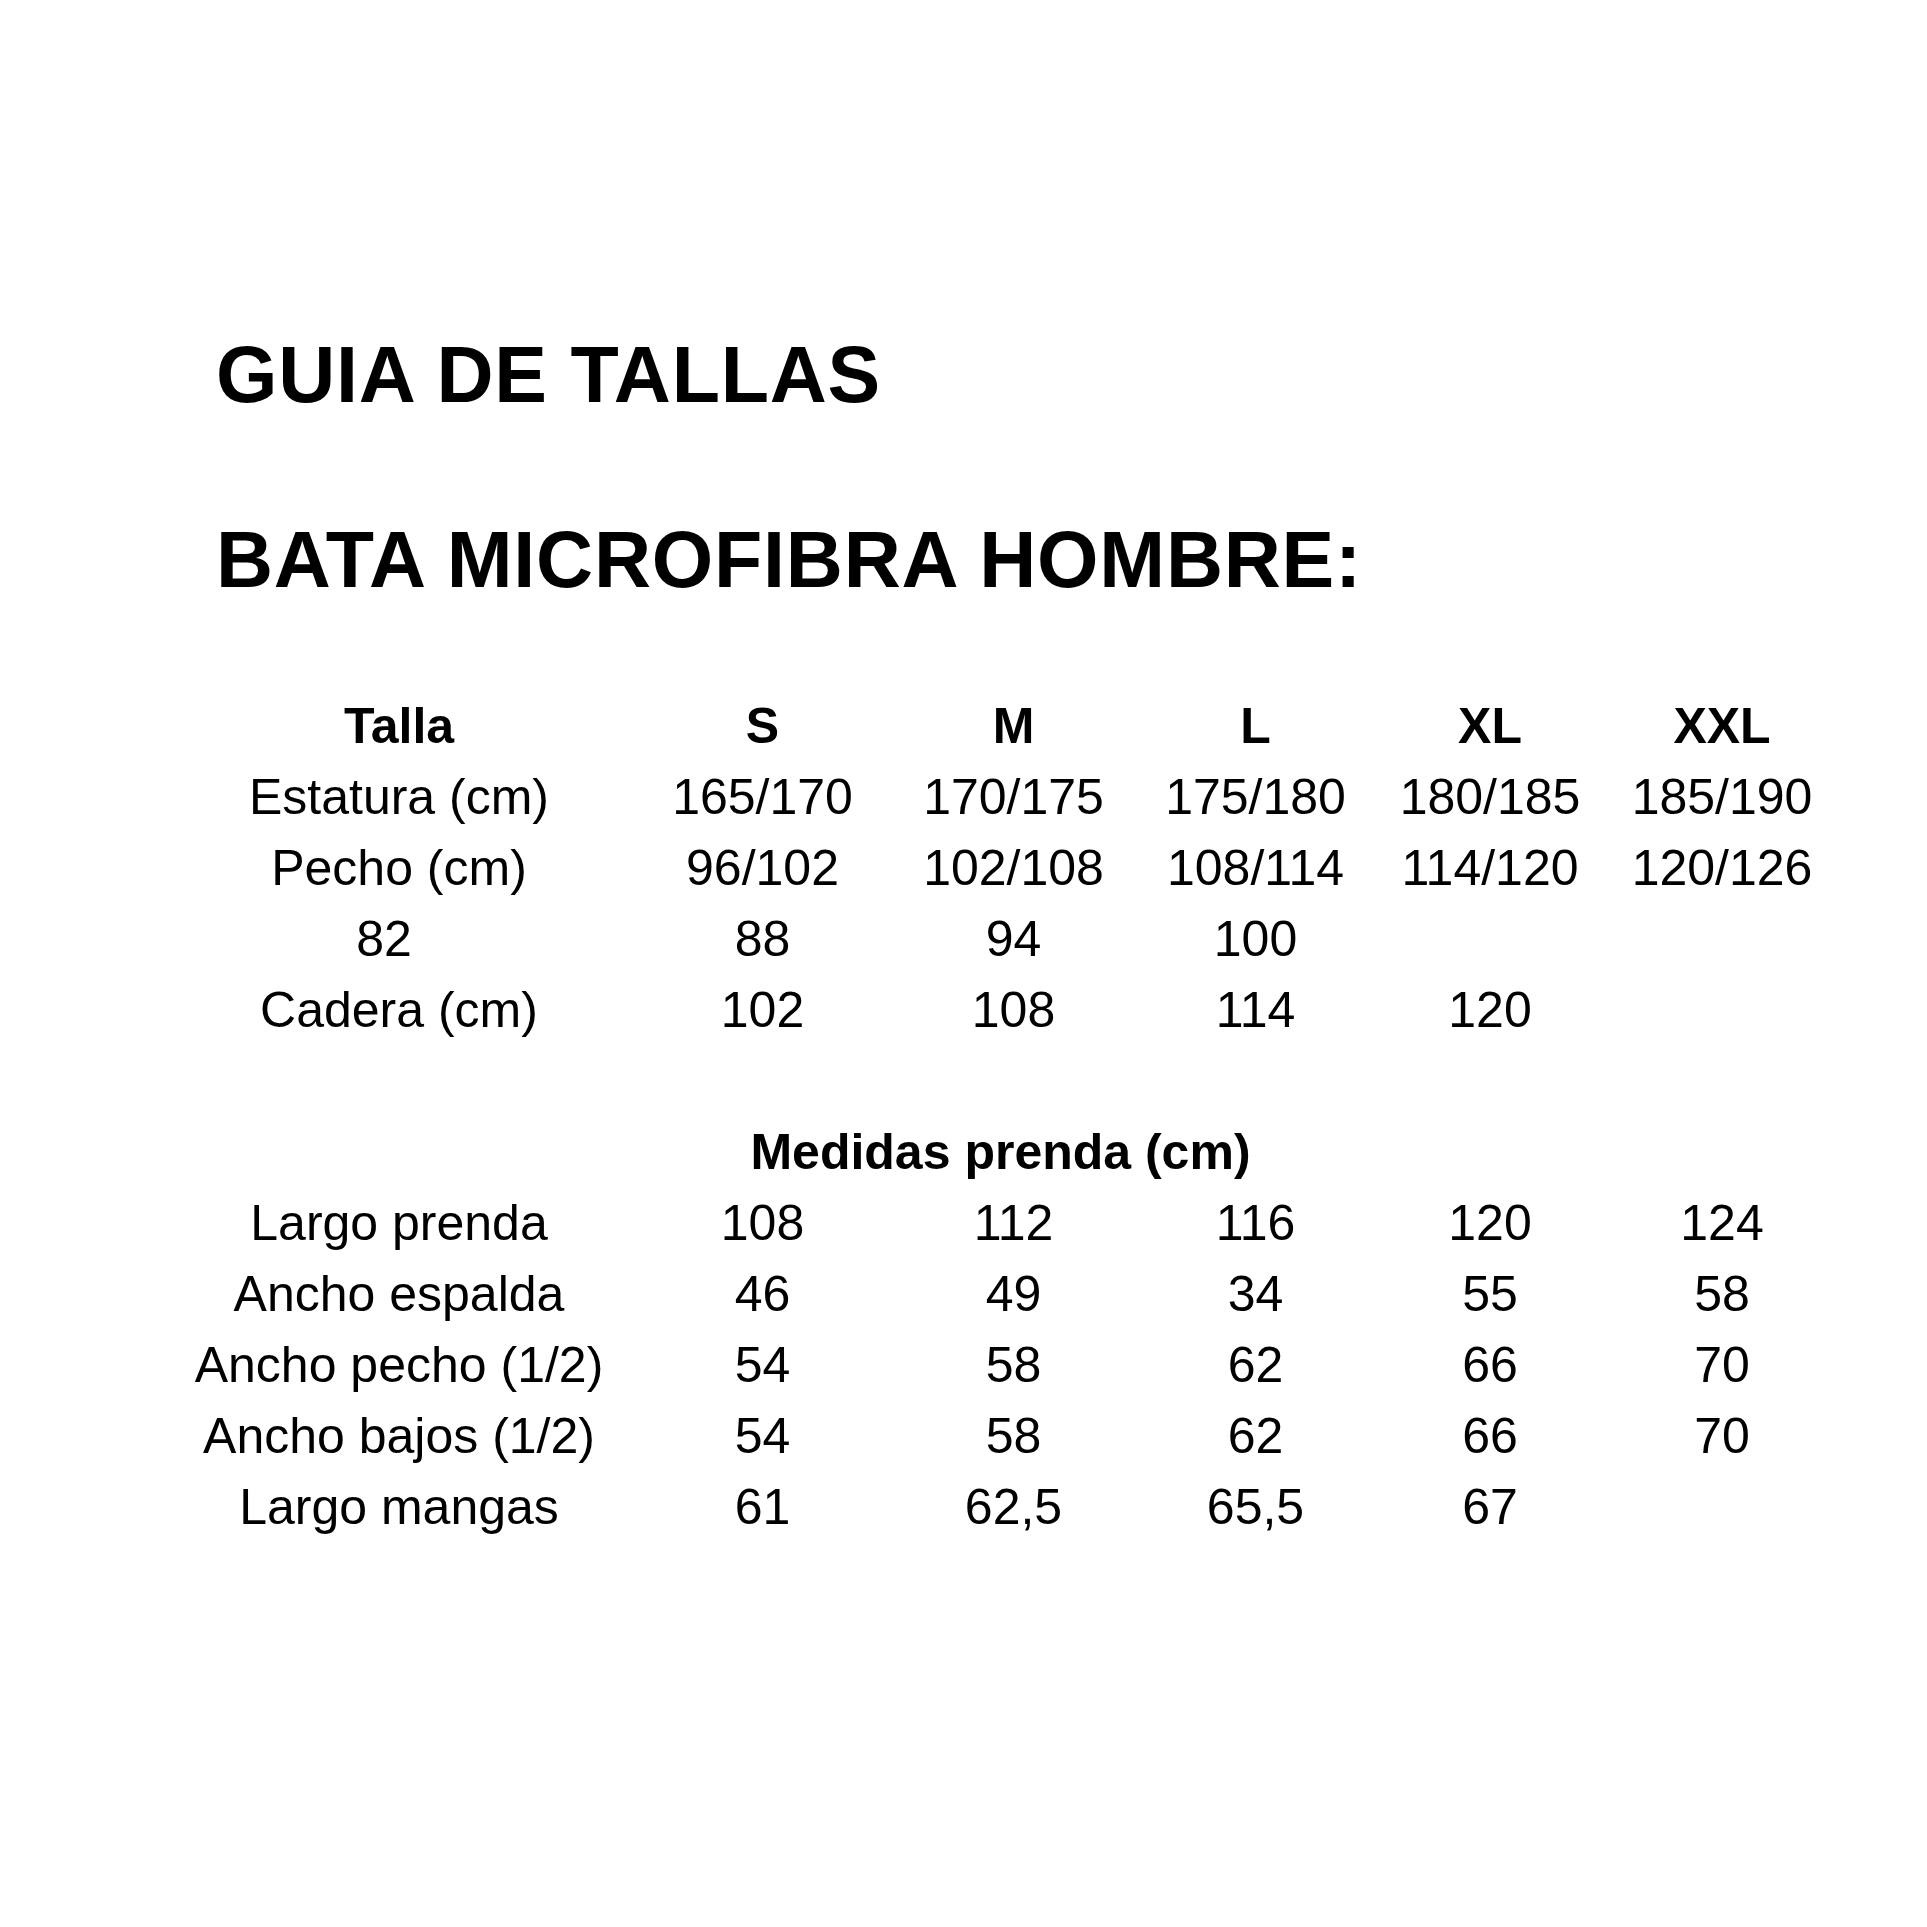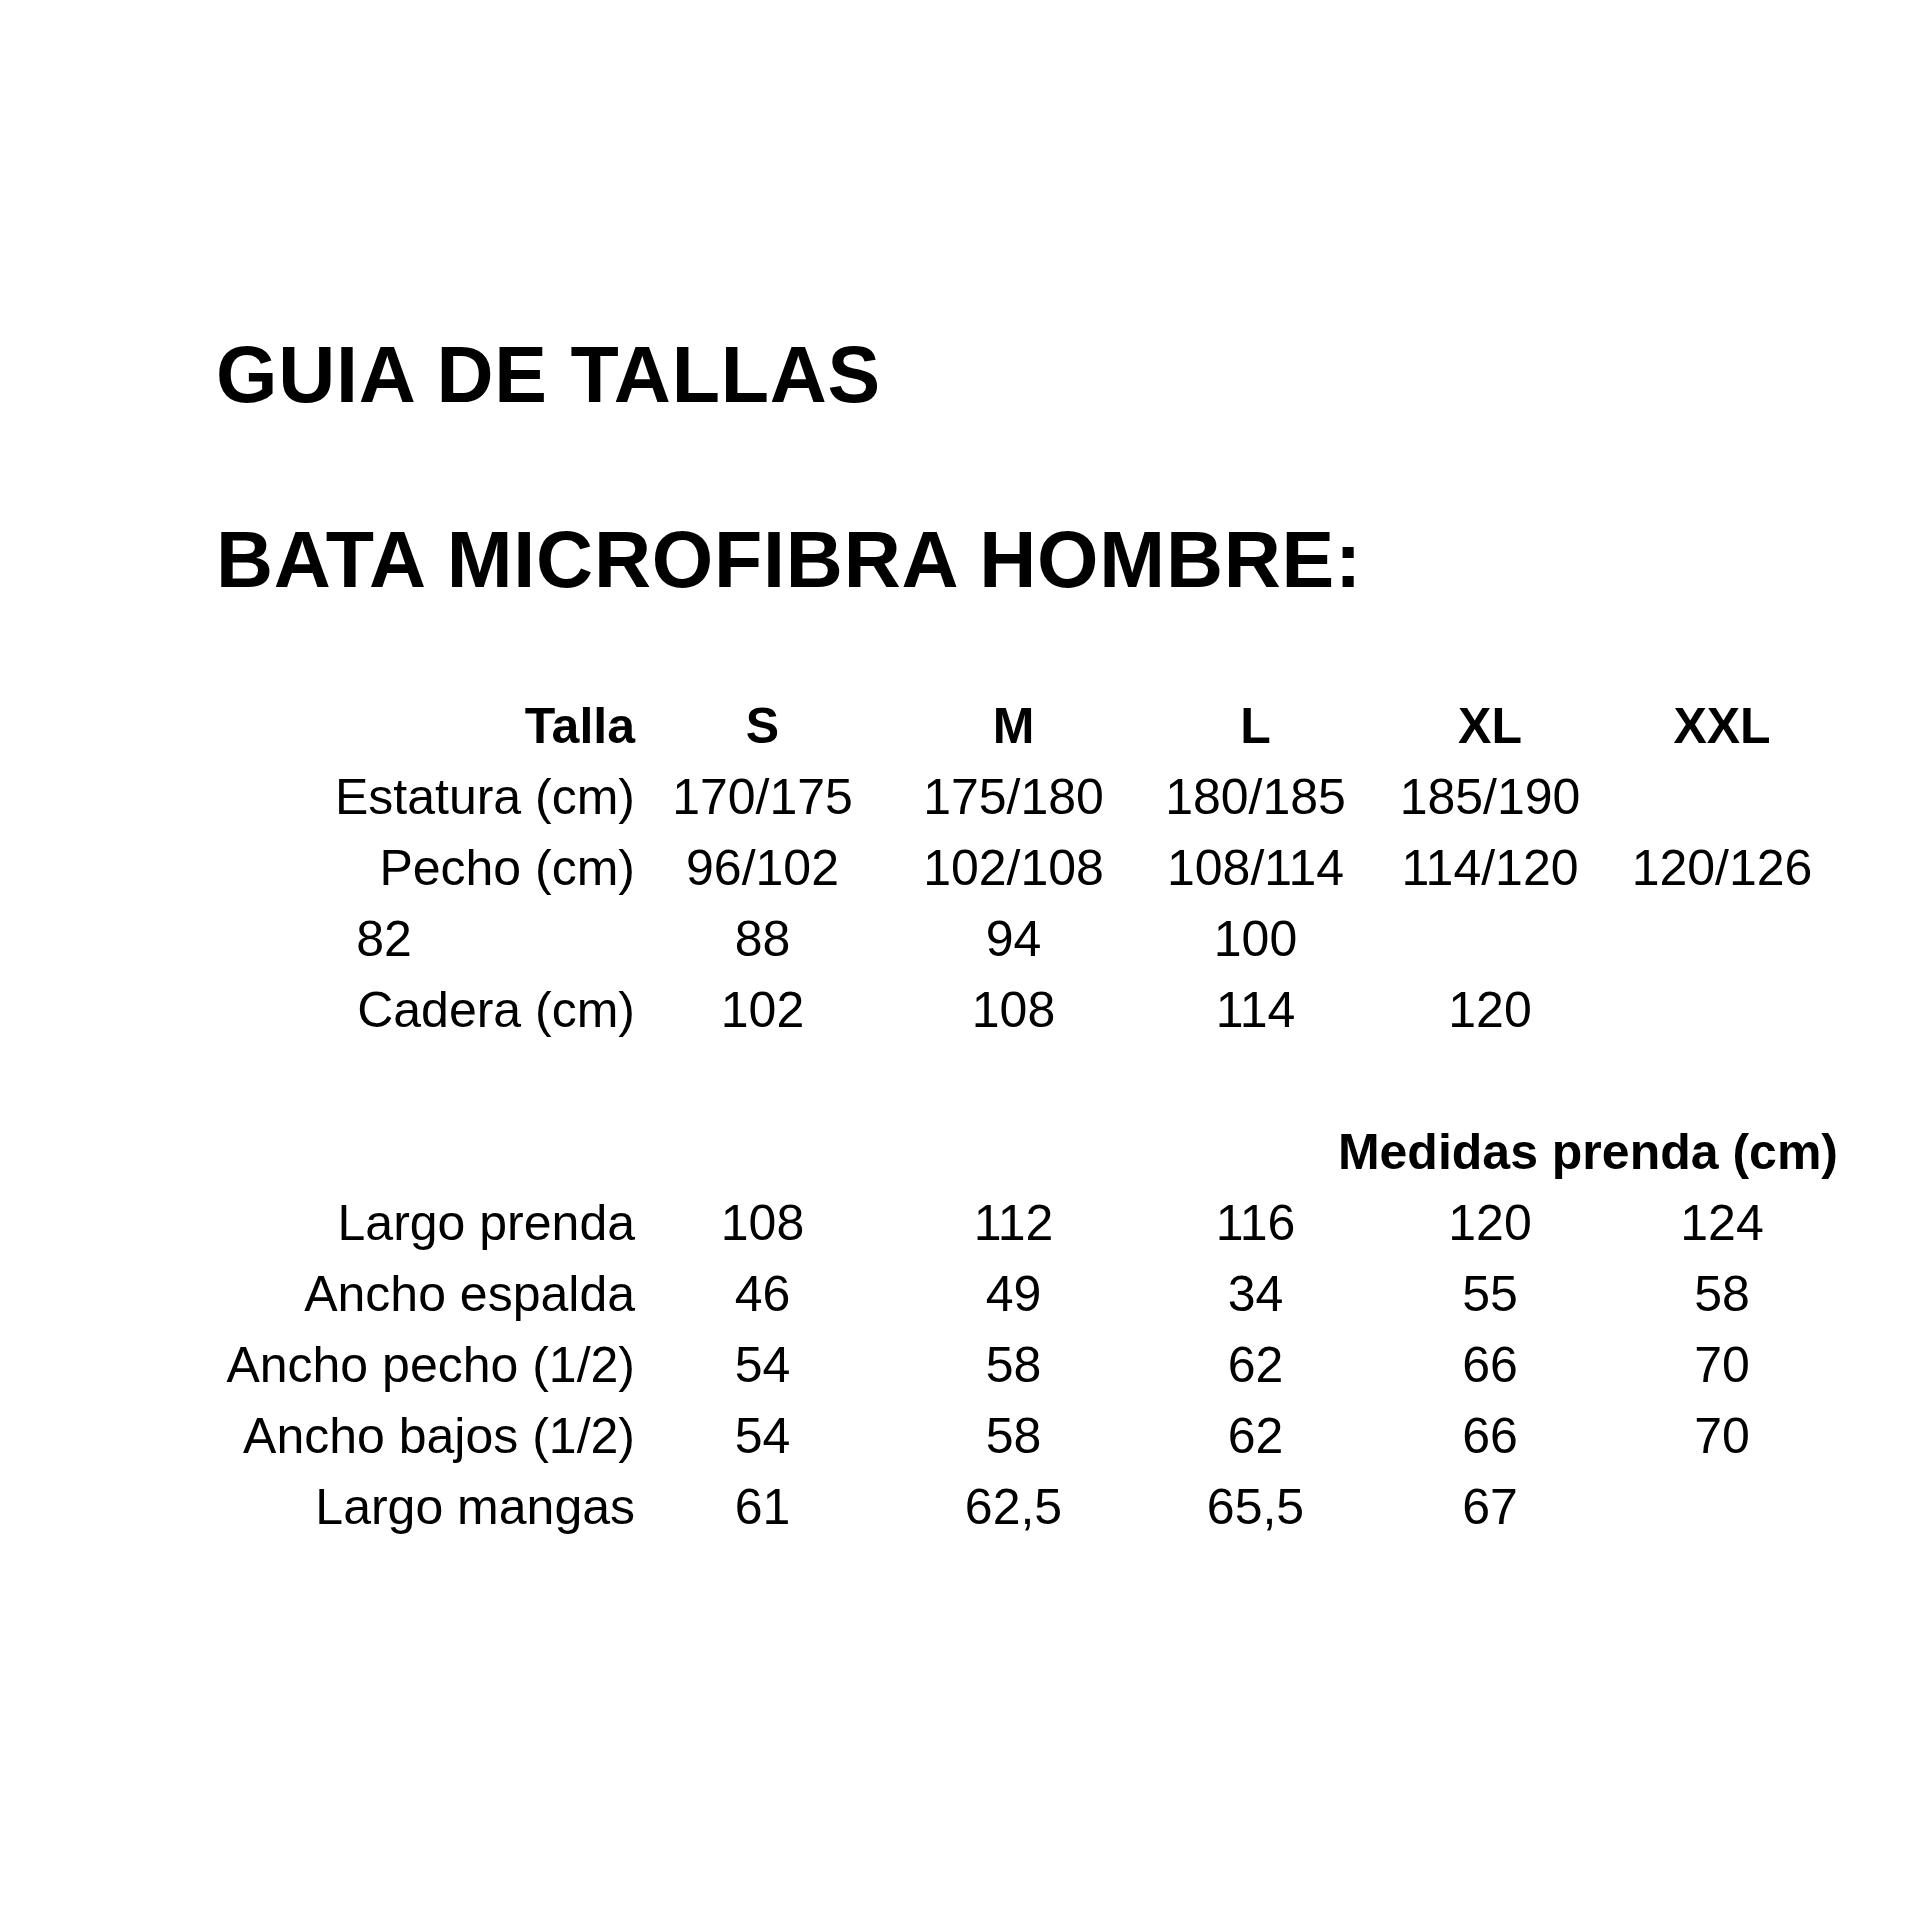--- a/index.html
+++ b/index.html
@@ -33,21 +33,21 @@
     display:grid;
     grid-template-columns:502px 255px 247px 237px 232px 232px;
     height:71px;
     align-items:center;
     font-size:50px;
     line-height:71px;
     white-space:nowrap;
   }
   .trow.spacer{height:71px;}
   .cell{overflow:visible;}
-  .cell.label{text-align:right;margin-left:30px;}
+  .cell.label{text-align:center;margin-left:30px;}
   .cell.val{text-align:center;}
   .bold{font-weight:bold;}
   .span-all{grid-column:1 / -1;}
 </style>
 </head>
 <body>
 
 <div class="canvas">
 
   <h1 class="title title-main">GUIA DE TALLAS</h1>
@@ -59,20 +59,21 @@
       <div class="cell label bold">Talla</div>
       <div class="cell val bold">S</div>
       <div class="cell val bold">M</div>
       <div class="cell val bold">L</div>
       <div class="cell val bold">XL</div>
       <div class="cell val bold">XXL</div>
     </div>
 
     <div class="trow">
       <div class="cell label">Estatura (cm)</div>
+      <div class="cell val">165/170</div>
       <div class="cell val">170/175</div>
       <div class="cell val">175/180</div>
       <div class="cell val">180/185</div>
       <div class="cell val">185/190</div>
     </div>
 
     <div class="trow">
       <div class="cell label">Pecho (cm)</div>
       <div class="cell val">96/102</div>
       <div class="cell val">102/108</div>

